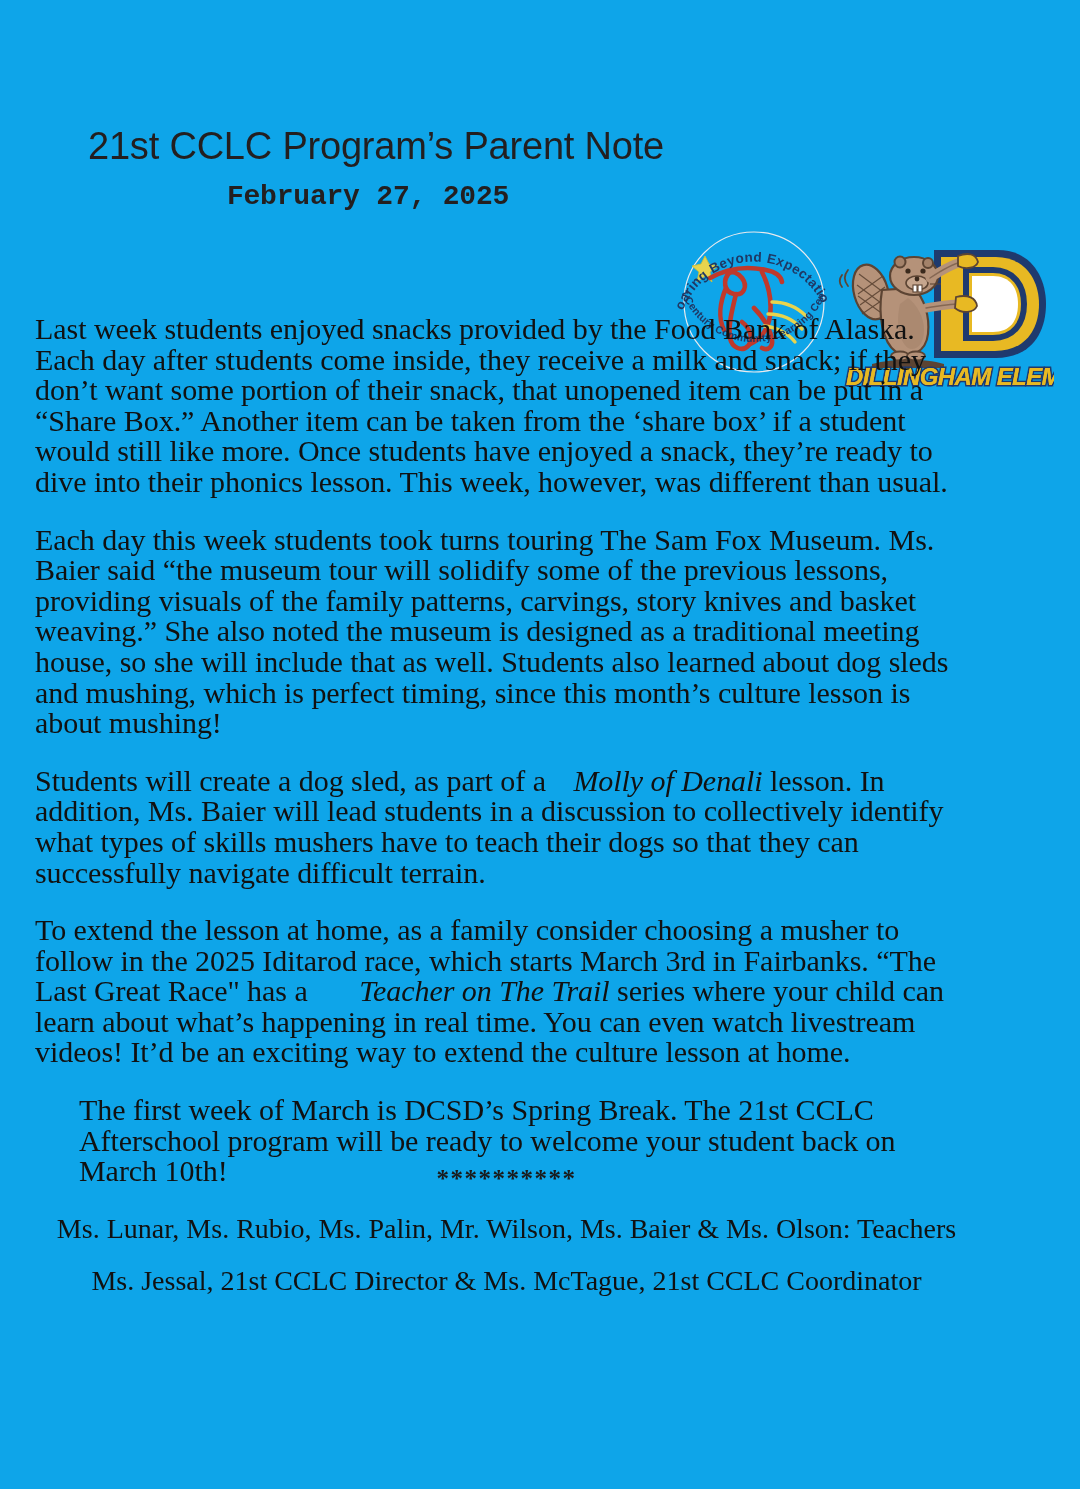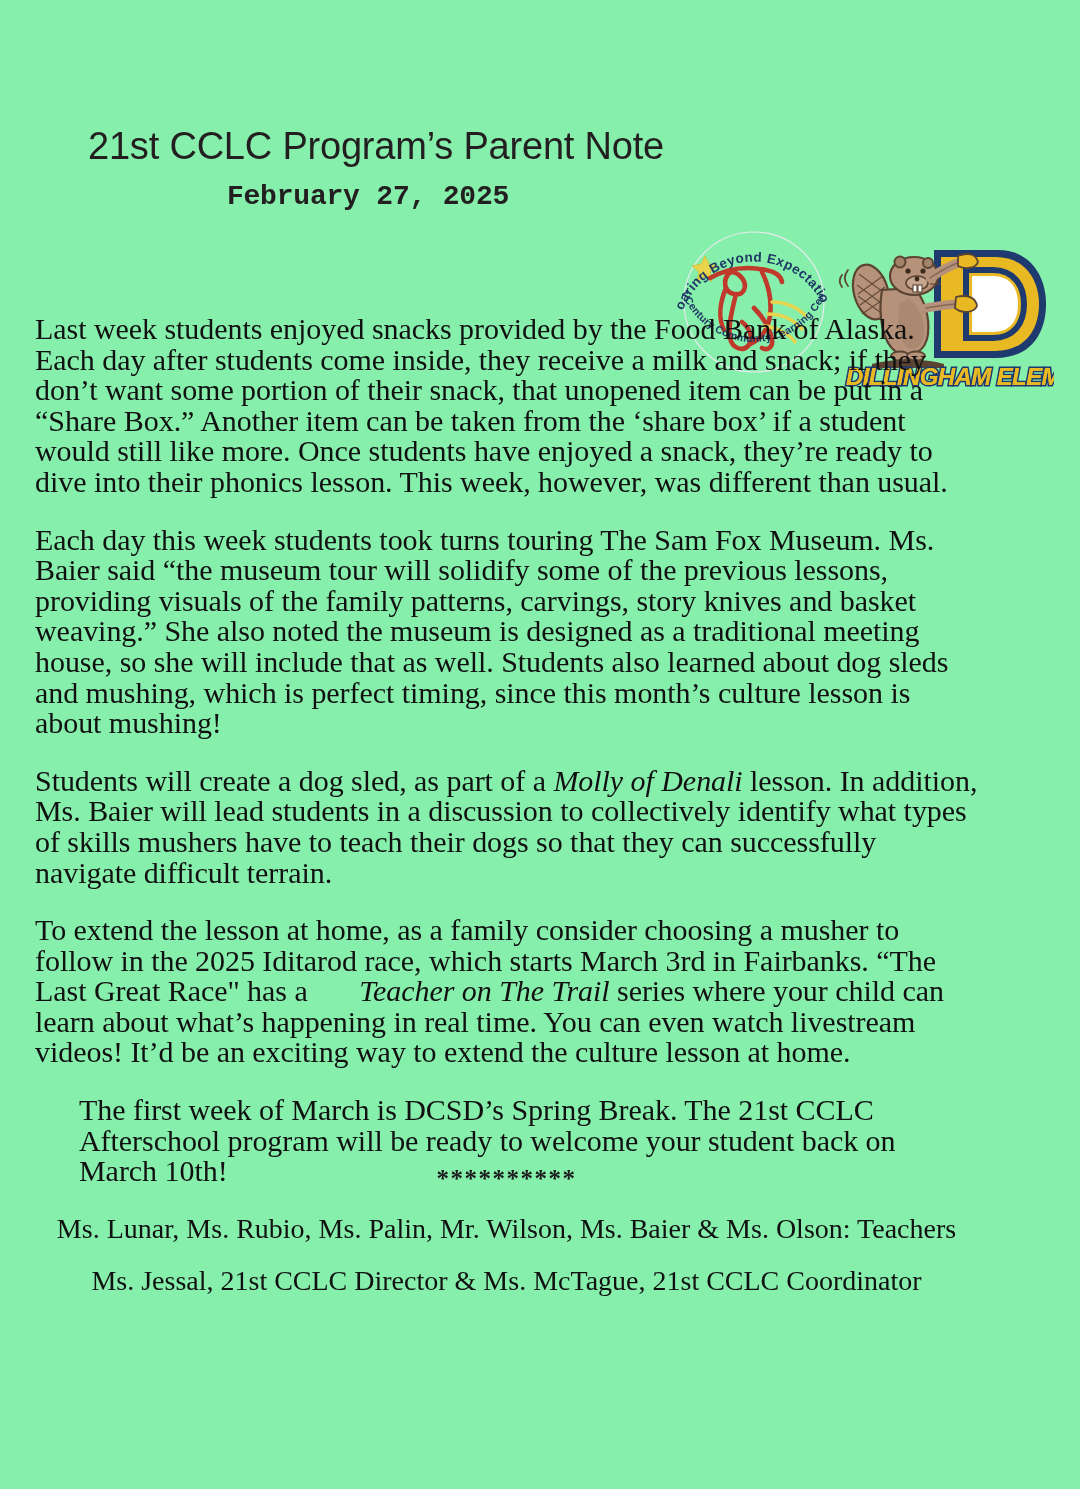--- a/index.html
+++ b/index.html
@@ -15,21 +15,21 @@
     font-family: "Liberation Serif", "DejaVu Serif", serif;
     color: #000000;
     overflow: hidden;
   }
 
   .page {
     position: relative;
     width: 1080px;
     height: 1489px;
     box-sizing: border-box;
-    background: #86efac;
+    background: #0ea5e9;
   }
 
   
   .header {
     position: absolute;
     left: 0;
     top: 104px;
     width: 1080px;
     height: 185px;
   }
@@ -87,21 +87,21 @@
   }
   .para {
     font-size: 30px;
     line-height: 30.6px;
     color: #111111;
     margin: 0 0 27px 0;
     text-align: left;
     letter-spacing: -0.05px;
   }
   .para:last-child { margin-bottom: 0; margin-left: 44px; }
-  .i  { font-style: italic; }
+  .i  { font-style: italic; margin-left: 20px; }
   .bi { font-style: italic; font-weight: 400; margin-left: 44px; }
 
   
   .signature {
     position: absolute;
     left: 35px;
     top: 1166px;
     width: 943px;
     text-align: center;
   }

